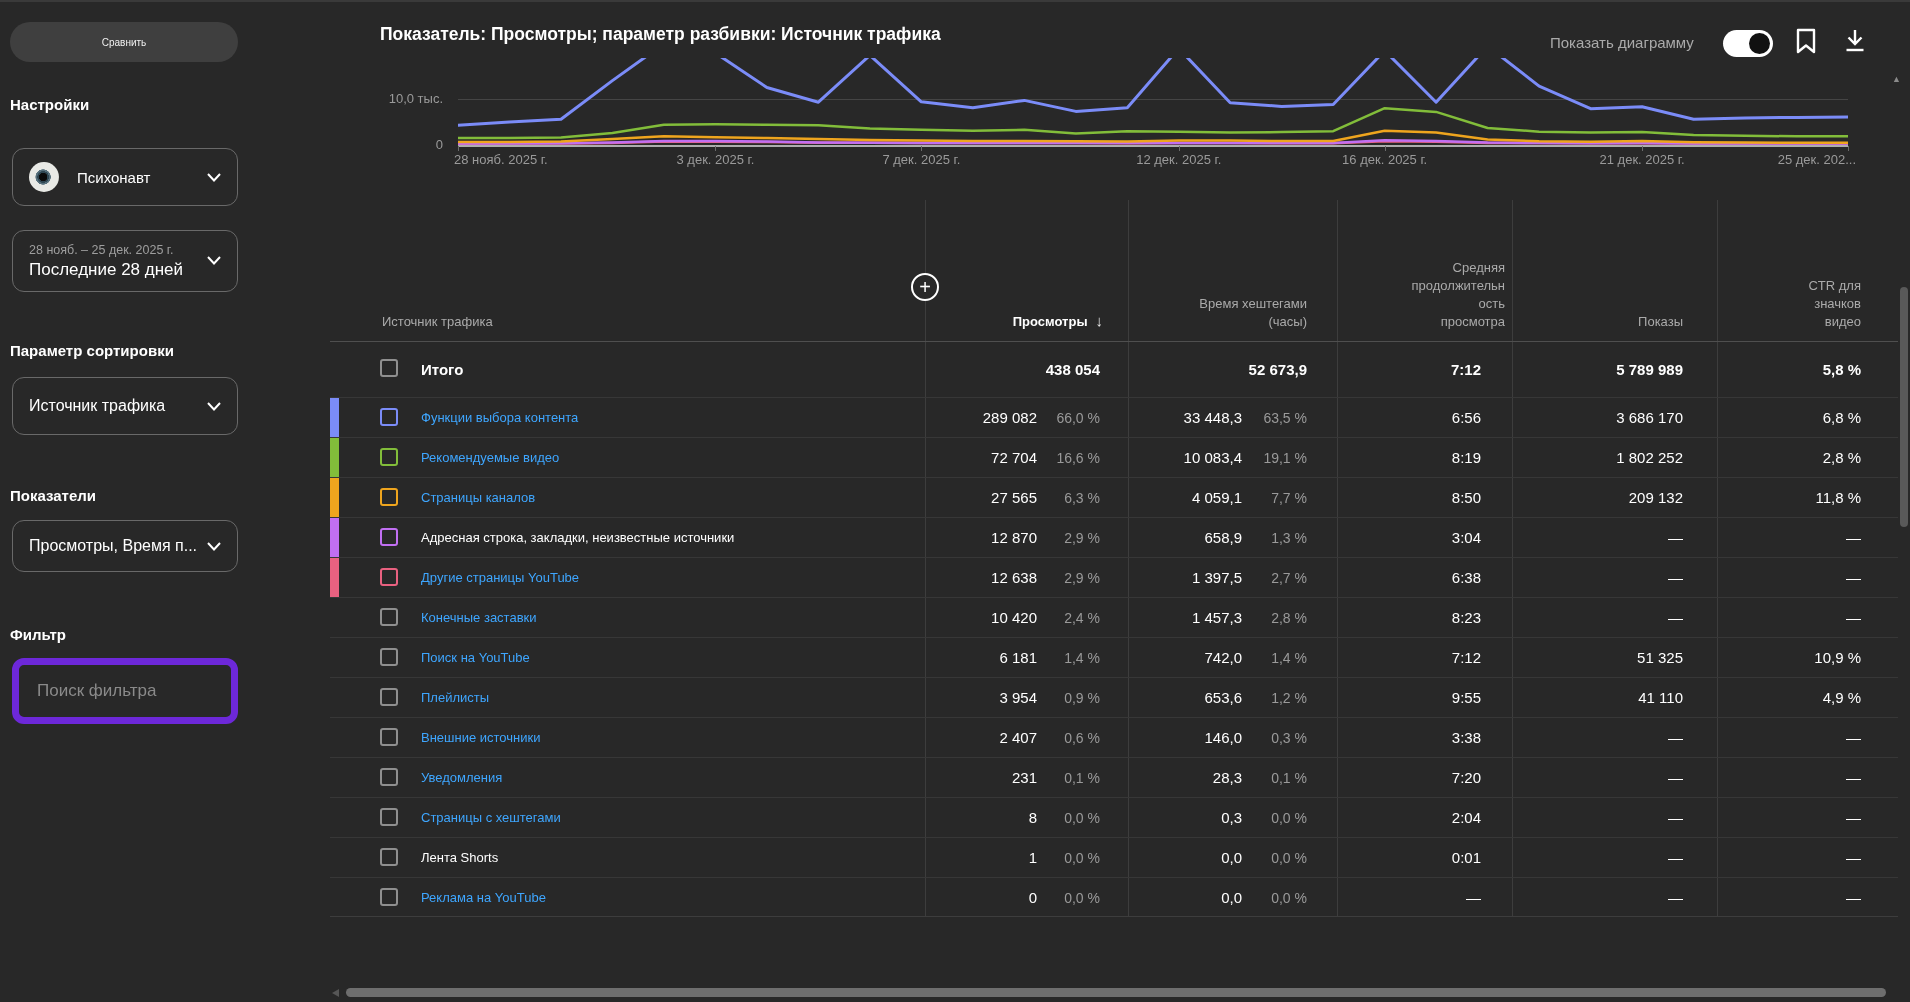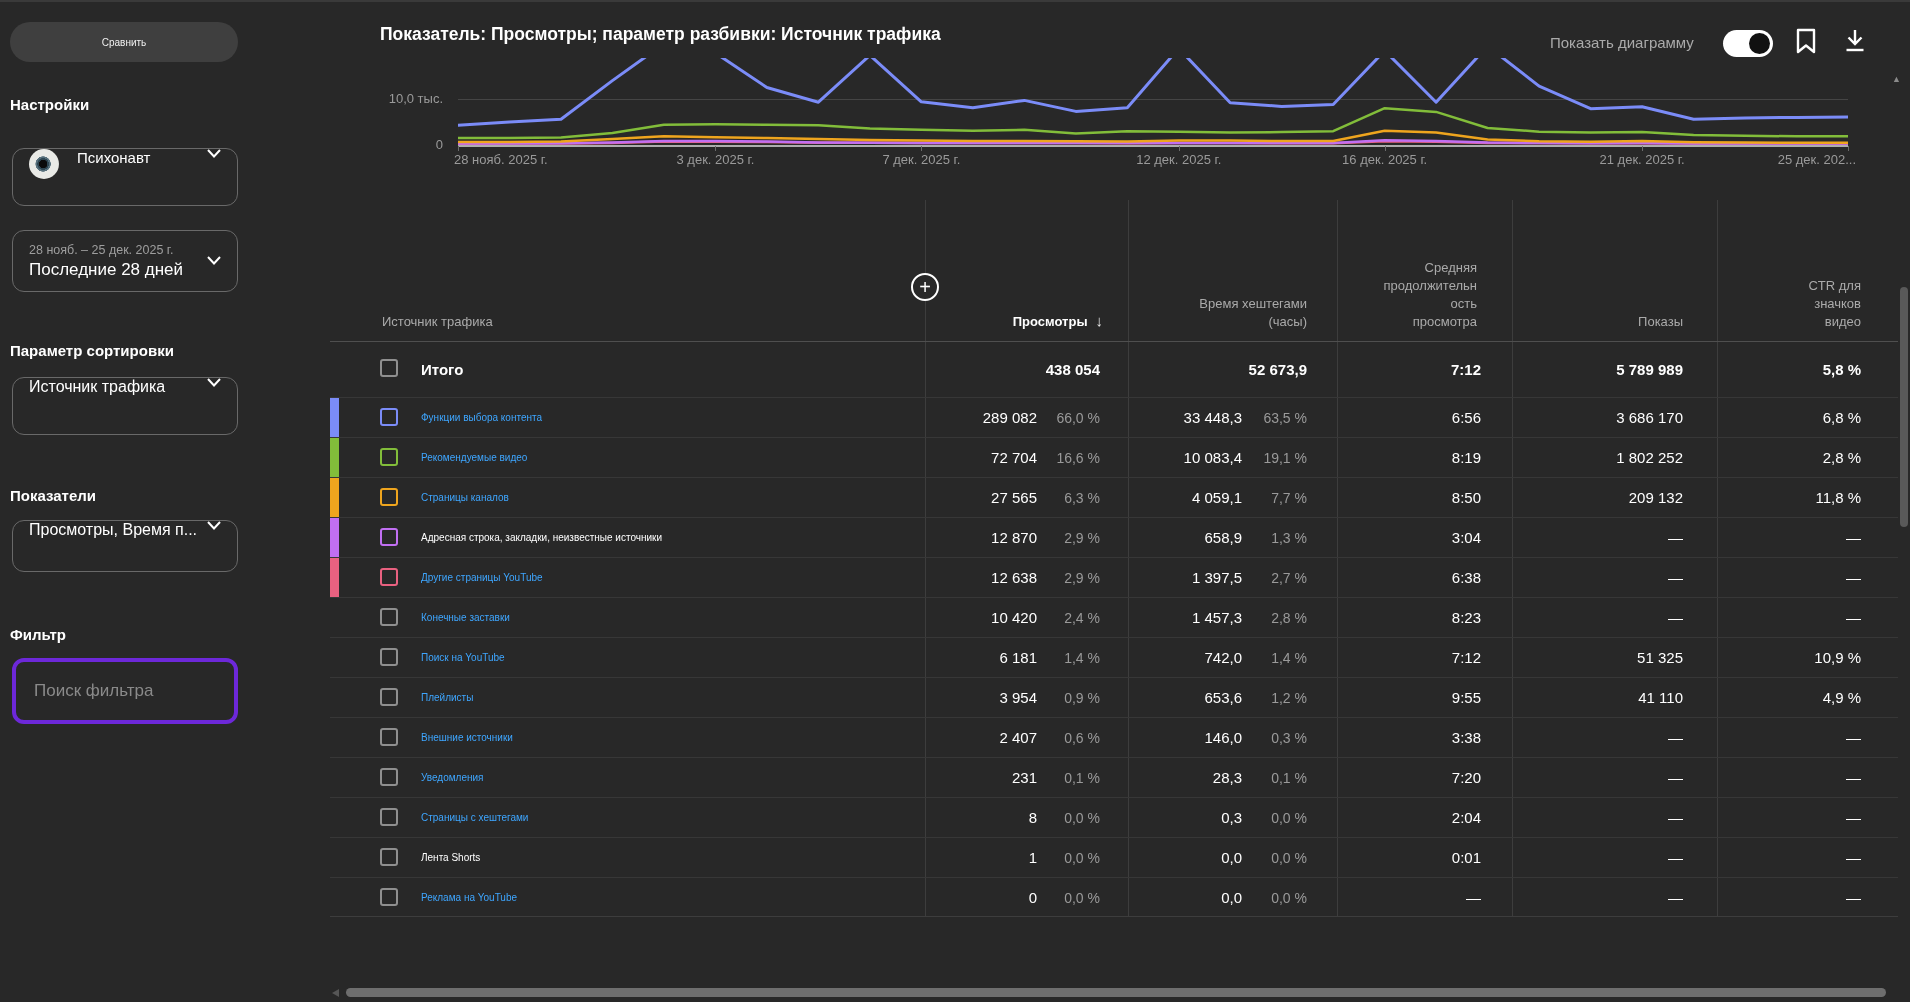--- a/index.html
+++ b/index.html
@@ -6,33 +6,33 @@
   html,body { width:1910px; height:1002px; background:#282828; overflow:hidden;
     font-family:"Liberation Sans", sans-serif; color:#fff; }
 
   
   #sidebar { position:absolute; left:0; top:0; width:272px; height:1002px; }
   .compare-btn { position:absolute; left:10px; top:22px; width:228px; height:40px;
     background:#3f3f3f; border:none; border-radius:20px; color:#f1f1f1;
     font-size:10px; font-weight:500; cursor:pointer; font-family:inherit; }
   .side-h { position:absolute; left:10px; font-size:15px; font-weight:700; color:#fff; }
   .dd { position:absolute; left:12px; width:226px; border:1px solid #696969;
-    border-radius:12px; display:flex; align-items:flex-start; padding:0 16px; cursor:pointer; }
+    border-radius:12px; display:flex; align-items:center; padding:0 16px; cursor:pointer; }
   .dd .chev { margin-left:auto; flex:0 0 auto; }
   .avatar { width:30px; height:30px; border-radius:50%; flex:0 0 auto;
     background:
       radial-gradient(circle at 47% 50%, #0a0a0a 0 19%, #2e4652 20% 26%, #57707c 27% 34%, #e9eae6 36% 68%, #b9bdb8 80%, #7e847f 100%); }
   .dd-label { margin-left:18px; font-size:15px; color:#fff; white-space:nowrap; }
   .dd2 { flex-direction:column; align-items:flex-start; justify-content:center; }
   .dd2 .l1 { font-size:12.5px; color:#9e9e9e; }
   .dd2 .l2 { font-size:17px; color:#fff; margin-top:3px; }
   .dd2 .chev { position:absolute; right:16px; top:50%; margin-top:-5px; }
   .dd-big-label { font-size:16px; color:#fff; white-space:nowrap; }
   .filter-input { position:absolute; left:12px; top:658px; width:226px; height:66px;
-    background:transparent; border:4px solid #6d28d9; border-radius:12px;
+    background:transparent; border:7px solid #6d28d9; border-radius:12px;
     color:#fff; font-size:17px; padding:0 18px; font-family:inherit; outline:none; }
   .filter-input::placeholder { color:#8a8a8a; }
 
   
   .page-title { position:absolute; left:380px; top:24px; font-size:17.5px; font-weight:700; }
   .show-chart-label { position:absolute; left:1550px; top:34px; font-size:15px; color:#aaa; }
   .toggle { position:absolute; left:1723px; top:30px; width:50px; height:27px;
     background:#fff; border-radius:14px; cursor:pointer; }
   .toggle .knob { position:absolute; right:3px; top:3px; width:21px; height:21px;
     border-radius:50%; background:#111; }
@@ -58,21 +58,21 @@
   .hdr.sorted { color:#fff; font-weight:700; white-space:nowrap; }
   .sort-arrow { font-weight:400; font-size:15px; margin-left:8px; color:#e8e8e8; }
   .plus-btn { position:absolute; left:581px; top:73px; width:28px; height:28px;
     border:2px solid #fff; border-radius:50%; background:#282828; color:#fff;
     font-size:20px; line-height:23px; text-align:center; cursor:pointer; }
   .trow { position:absolute; left:0; width:1568px; height:40px; border-top:1px solid #373737; }
   #totals { position:absolute; left:0; top:142px; width:1568px; height:55px; }
   .cbar { position:absolute; left:0; top:0; width:9px; height:40px; }
   .cbox { position:absolute; left:50px; width:18px; height:18px; border:2px solid #8f8f8f;
     border-radius:3px; cursor:pointer; background:transparent; }
-  .rlabel { position:absolute; left:91px; top:0; font-size:10px; line-height:40px; white-space:nowrap; }
+  .rlabel { position:absolute; left:91px; top:0; font-size:13px; line-height:40px; white-space:nowrap; }
   .rlabel.link { color:#3ea6ff; cursor:pointer; }
   .cell { position:absolute; top:0; font-size:15px; color:#fff; line-height:40px; text-align:right; }
   .pct { color:#9a9a9a; font-size:14px; width:70px; }
   .c-main2 { right:861px; } .c-pct2 { right:798px; }
   .c-main3 { right:656px; } .c-pct3 { right:591px; }
   .c-4 { right:417px; } .c-5 { right:215px; } .c-6 { right:37px; }
   #totals .cell, #totals .rlabel { line-height:55px; font-weight:700; font-size:15px; }
   .tbl-bottom { position:absolute; left:0; top:716px; width:1568px; height:1px; background:#3d3d3d; }
 
   
@@ -189,21 +189,21 @@
       <div class="colline" style="left: 1182px;"></div>
       <div class="colline" style="left: 1387px;"></div>
     </div>
   <div id="thead">
     <div class="hdr first">Источник трафика</div>
     <button class="plus-btn">+</button>
     <div class="hdr sorted" style="right:795px;">
       <span>Просмотры</span><span class="sort-arrow">↓</span>
     </div>
     <div class="hdr" style="right:591px; width:132px;">Время хештегами (часы)</div>
-    <div class="hdr" style="right:421px; width:94px; overflow-wrap:anywhere;margin-top:24px;">Средняя продолжительность просмотра</div>
+    <div class="hdr" style="right:393px; width:94px; overflow-wrap:anywhere;margin-top:24px;">Средняя продолжительность просмотра</div>
     <div class="hdr" style="right:215px;">Показы</div>
     <div class="hdr" style="right:37px; width:72px;">CTR для значков видео</div>
   </div>
 
   <div id="totals">
     <div class="cbox" style="top:17px;"></div>
     <div class="rlabel">Итого</div>
     <div class="cell c-pct2">438 054</div>
     <div class="cell c-pct3">52 673,9</div>
     <div class="cell c-4">7:12</div>

